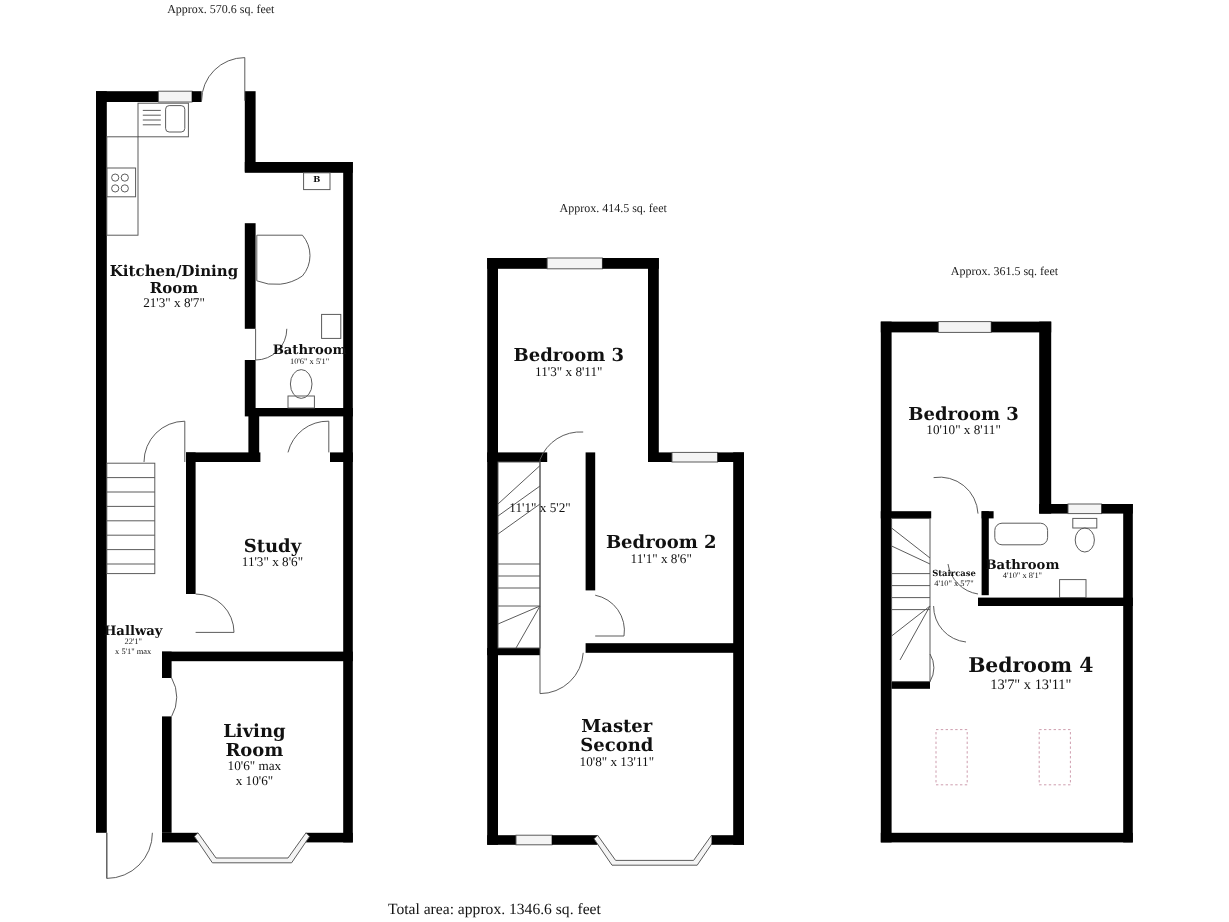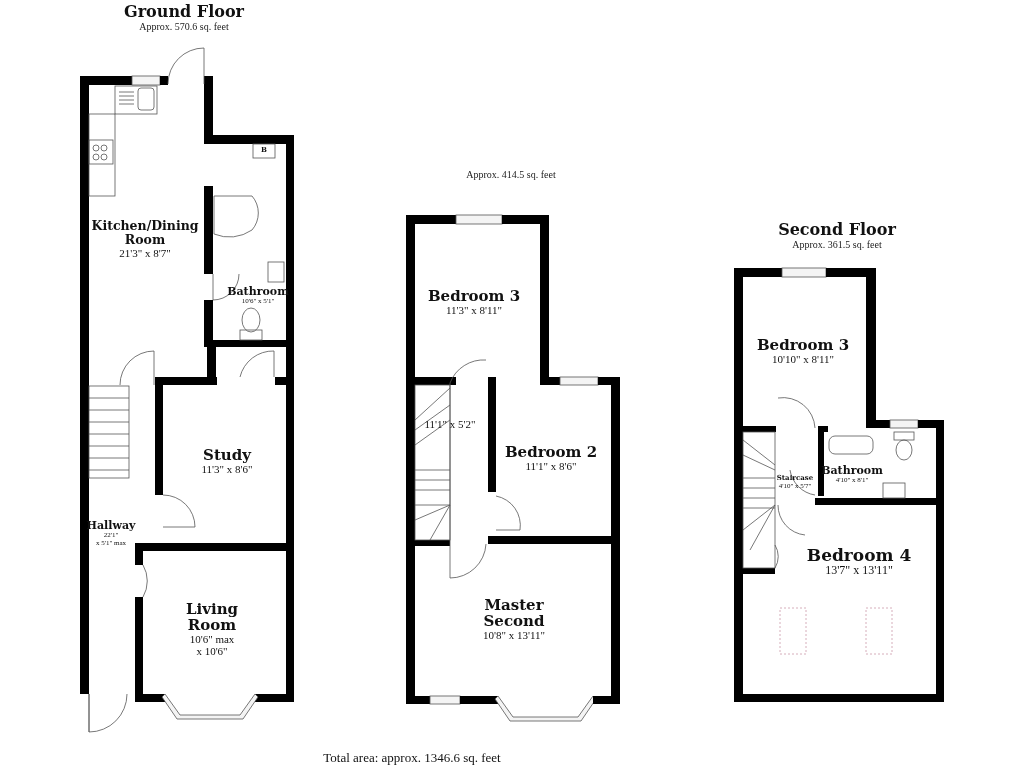--- a/index.html
+++ b/index.html
@@ -18,28 +18,26 @@
   .room-name.xs { font-size: 7px; line-height: 8px; }
   .room-dim { font-family: "Liberation Serif", serif; font-size: 11px; line-height: 12px; }
   .room-dim.sm { font-size: 7px; line-height: 8px; }
   .room-dim.lg { font-size: 12px; line-height: 13px; }
   .total { position: absolute; left: 0; width: 824px; top: 750px; text-align: center; font-family: "Liberation Serif", serif; font-size: 13px; color: #111; }
 </style>
 </head>
 <body>
 
 <div class="floor-heading" style="left:64px; top:3px;">
-  <div class="floor-title">Ground Floor</div>
   <div class="floor-area">Approx. 570.6 sq. feet</div>
 </div>
 <div class="floor-heading" style="left:391px; top:169px;">
   <div class="floor-area">Approx. 414.5 sq. feet</div>
 </div>
 <div class="floor-heading" style="left:717px; top:221px;">
-  <div class="floor-title">Second Floor</div>
   <div class="floor-area">Approx. 361.5 sq. feet</div>
 </div>
 
 <svg class="plan" width="1024" height="768" viewBox="0 0 1024 768">
 
   <g>
 
     <rect class="wall" x="80" y="76" width="9" height="618"></rect>
 
     <rect class="wall" x="80" y="76" width="52" height="9"></rect>

